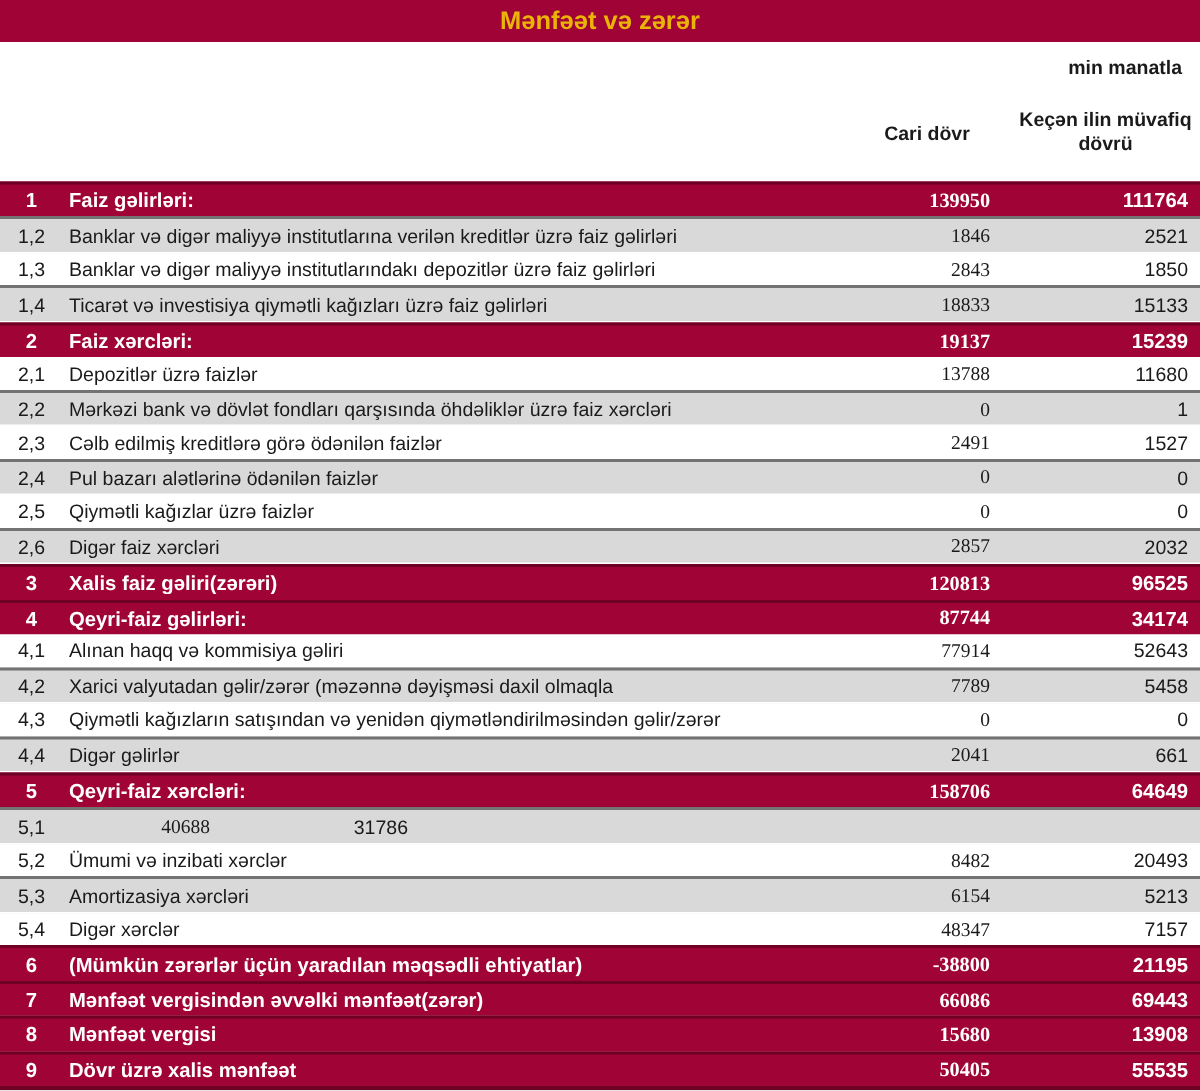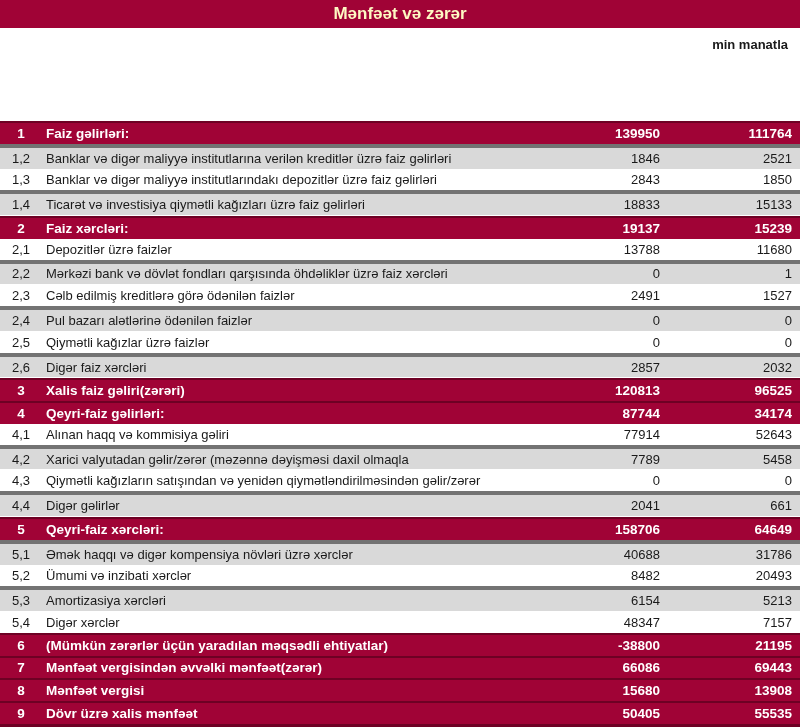--- a/index.html
+++ b/index.html
@@ -14,21 +14,21 @@
   .sheet {
     width: 800px; height: 727px;
     background: #fff;
     overflow: hidden;
     display: flex; flex-direction: column;
   }
   
   .title-bar {
     height: 28px; flex: 0 0 28px;
     background: var(--maroon);
-    color: #fef9c3;
+    color: #eab308;
     display: flex; align-items: center; justify-content: center;
     font-weight: bold; font-size: 17px;
   }
   
   .header-block {
     height: 93px; flex: 0 0 93px;
     display: flex; flex-direction: column;
     color: var(--ink);
   }
   .unit-row {
@@ -75,42 +75,47 @@
   .row.section {
     background: var(--maroon);
     color: #fff;
     font-weight: bold;
     font-size: 13.5px;
     border-top: 2px solid var(--maroon-dark);
   }
   .row.detail.white { background: #fff; }
   .row.detail.gray {
     background: var(--gray);
-    border-top: 4px solid #737373;
+    border-top: 2px solid #737373;
     border-bottom: 1px solid #fff;
   }
   .cell-no { width: 42px; flex: 0 0 42px; text-align: center; }
   .cell-label { flex: 1; padding-left: 4px; overflow: hidden; text-overflow: clip; }
-  .cell-v1 { width: 112px; flex: 0 0 112px; text-align: right; padding-right: 14px; }
+  .cell-v1 { width: 112px; flex: 0 0 112px; text-align: right; padding-right: 14px; font-family: Liberation Serif, serif; }
   .cell-v2 { width: 126px; flex: 0 0 126px; text-align: right; padding-right: 8px; }
   .cell-v2.bold { font-weight: normal; }
 </style>
 </head>
 <body>
 
 <div class="sheet">
 
   <div class="title-bar">
     <span>Mənfəət və zərər</span>
   </div>
 
   <div class="header-block">
     <div class="unit-row">
       <span>min manatla</span>
     </div>
+    <div class="colhead-row">
+      <div class="colhead-spacer"></div>
+      <div class="colhead-current">Cari dövr</div>
+      <div class="colhead-previous">Keçən ilin müvafiq dövrü</div>
+    </div>
   </div>
 
   <div class="rows" id="rows">
       <div class="row section">
     <div class="cell-no">1</div>
     <div class="cell-label">Faiz gəlirləri:</div>
     <div class="cell-v1">139950</div>
     <div class="cell-v2">111764</div>
   </div>
       <div class="row detail gray">
@@ -210,21 +215,20 @@
     <div class="cell-v2">661</div>
   </div>
       <div class="row section">
     <div class="cell-no">5</div>
     <div class="cell-label">Qeyri-faiz xərcləri:</div>
     <div class="cell-v1">158706</div>
     <div class="cell-v2">64649</div>
   </div>
       <div class="row detail gray">
     <div class="cell-no">5,1</div>
-    <div class="cell-label">Əmək haqqı və digər kompensiya növləri üzrə xərclər</div>
     <div class="cell-v1">40688</div>
     <div class="cell-v2">31786</div>
   </div>
       <div class="row detail white">
     <div class="cell-no">5,2</div>
     <div class="cell-label">Ümumi və inzibati xərclər</div>
     <div class="cell-v1">8482</div>
     <div class="cell-v2 bold">20493</div>
   </div>
       <div class="row detail gray">

